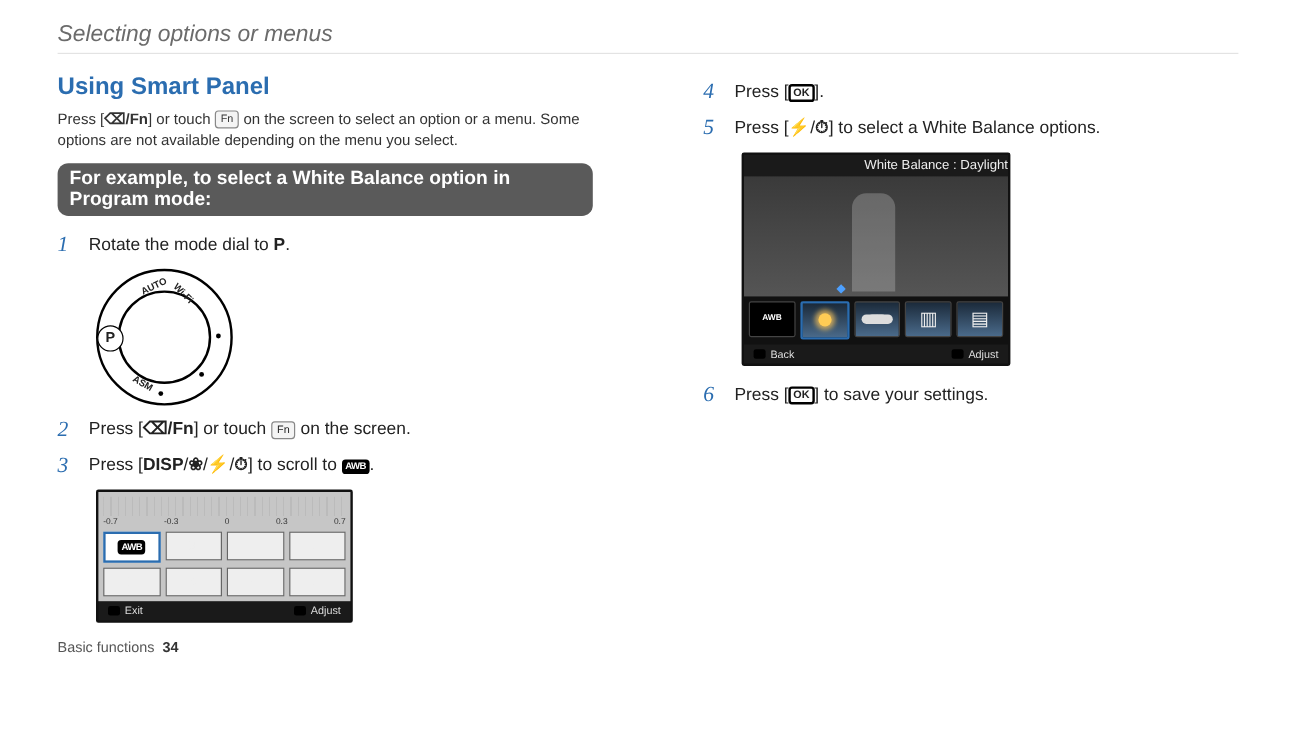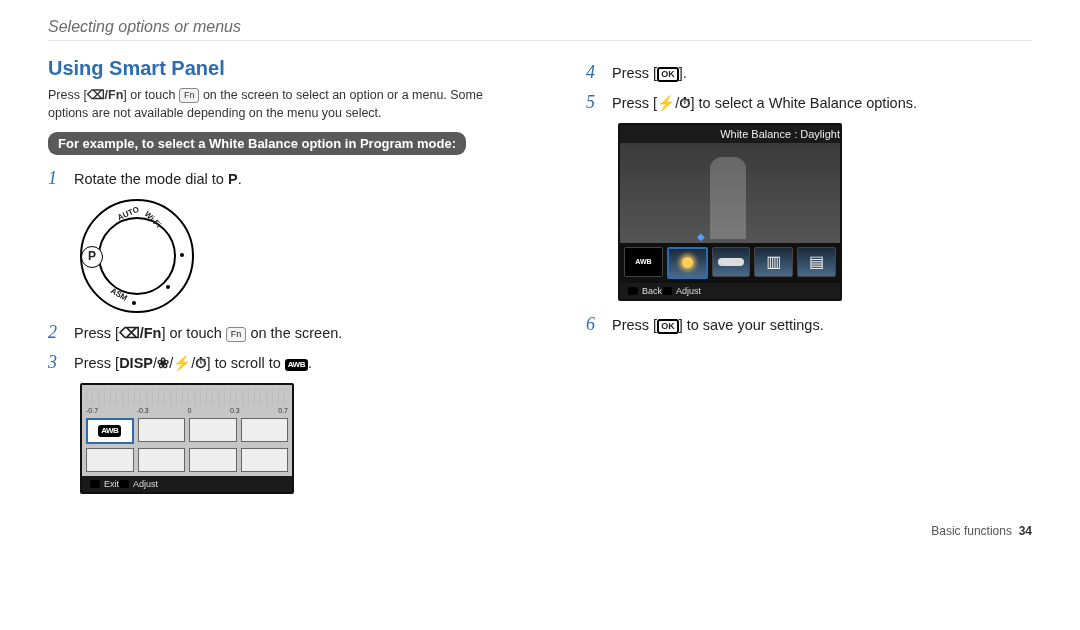--- a/index.html
+++ b/index.html
@@ -1,22 +1,22 @@
 <!DOCTYPE html>
 <html><head>
 <meta charset="utf-8">
 <style>
 html,body{margin:0;padding:0;background:#fff;font-family:"Segoe UI",Arial,sans-serif;color:#222;width:1080px;height:630px;overflow:hidden}
 .page{padding:18px 48px 10px 48px;box-sizing:border-box}
-.crumb{font-size:16px;font-style:italic;color:#6b6b6b;margin-bottom:16px;border-bottom:1px solid #e3e3e3;padding-bottom:4px}
+.crumb{font-size:19px;font-style:italic;color:#6b6b6b;margin-bottom:16px;border-bottom:1px solid #e3e3e3;padding-bottom:4px}
 .cols{display:flex;gap:92px}
 .col{flex:1;min-width:0}
 h2.title{font-size:20px;color:#2b6db0;margin:0 0 6px 0;font-weight:700}
 .intro{font-size:12.5px;line-height:1.45;color:#333;margin:0 0 8px 0}
-.callout{display:inline-block;background:#5a5a5a;color:#fff;font-size:13px;font-weight:600;padding:4px 10px;border-radius:9px;margin:2px 0 10px 0}
+.callout{display:inline-block;background:#5a5a5a;color:#fff;font-size:16px;font-weight:600;padding:4px 10px;border-radius:9px;margin:2px 0 10px 0}
 .step{display:flex;gap:12px;margin:4px 0 8px 0;font-size:14.5px}
 .step .num{font-style:italic;font-family:Georgia,serif;font-size:18px;color:#2b6db0;min-width:14px;line-height:1.1}
 .step .txt{flex:1;line-height:1.5}
 .sub{font-size:12px;line-height:1.4;color:#222;margin:0 0 8px 32px;position:relative}
 .sub::before{content:"•";position:absolute;left:-12px}
 .chip{display:inline-block;border:1px solid #888;border-radius:3px;background:#f4f4f4;font-size:9px;font-weight:400;padding:0 4px;line-height:13px;vertical-align:1px}
 .bracket{font-weight:700}
 .ok-glyph{display:inline-block;border:2px solid #000;border-radius:3px;font-size:9px;font-weight:900;padding:0 2px;line-height:11px;vertical-align:1px}
 .awb-glyph{display:inline-block;background:#000;color:#fff;border-radius:3px;font-size:8px;font-weight:900;padding:0 3px;line-height:12px;vertical-align:1px;letter-spacing:-0.5px}
 .b{font-weight:700}
@@ -32,35 +32,35 @@
 
 .lcd{margin:6px 0 4px 32px;border:2px solid #111;background:#1a1a1a;color:#eee;border-radius:2px}
 .lcd1{width:210px}
 .lcd-title{font-size:11px;text-align:right;padding:3px 0}
 .lcd-body{background:#c6c6c6;padding:4px}
 .scale{height:16px;background:repeating-linear-gradient(90deg,#bbb 0 1px,transparent 1px 6px);margin-bottom:2px;position:relative}
 .scale-lbls{display:flex;justify-content:space-between;font-size:7px;color:#333;margin-bottom:4px}
 .grid{display:grid;grid-template-columns:repeat(4,1fr);gap:4px}
 .grid .cell{height:22px;background:#eee;border:1px solid #666;display:flex;align-items:center;justify-content:center;font-size:8px}
 .grid .cell.sel{border:2px solid #2b6db0;background:#fff}
-.lcd-foot{display:flex;justify-content:flex-start;font-size:9px;color:#ddd;padding:3px 8px}
+.lcd-foot{display:flex;justify-content:space-between;font-size:9px;color:#ddd;padding:3px 8px}
 .lcd-foot span::before{content:"";display:inline-block;width:10px;height:8px;margin-right:4px;vertical-align:-1px;background:#000;border-radius:2px}
 
 .lcd2{width:220px}
 .lcd2 .scene{height:100px;background:linear-gradient(#3a3a3a,#555);position:relative;overflow:hidden}
 .lcd2 .person{position:absolute;left:90px;top:14px;width:36px;height:82px;background:rgba(255,255,255,.22);border-radius:12px 12px 0 0}
 .lcd2 .pointer{position:absolute;left:77px;bottom:1px;font-size:10px;color:#4da0ff}
 .lcd2 .row{display:flex;gap:4px;padding:4px;background:#111}
 .lcd2 .tile{flex:1;height:28px;border:1px solid #444;border-radius:2px;background:linear-gradient(#1b2a3a,#4a6a8a);position:relative;overflow:hidden;display:flex;align-items:center;justify-content:center}
 .lcd2 .tile1{background:#000;color:#fff;font-size:7px;font-weight:900}
 .lcd2 .tile.sel{border:2px solid #2b6db0}
 .lcd2 .sun{width:11px;height:11px;border-radius:50%;background:#ffcc55;box-shadow:0 0 4px 3px rgba(255,200,90,.7)}
 .lcd2 .cloud{width:16px;height:8px;border-radius:5px;background:#ddd;box-shadow:-5px 0 #ddd,5px 0 #ddd}
 
-.footer{text-align:right;font-size:12px;color:#555;margin-top:26px}
+.footer{text-align:left;font-size:12px;color:#555;margin-top:9px}
 .footer b{color:#333}
 </style>
 </head>
 <body>
 
 <div class="page">
   <div class="crumb">Selecting options or menus</div>
 
   <div class="cols">
 

